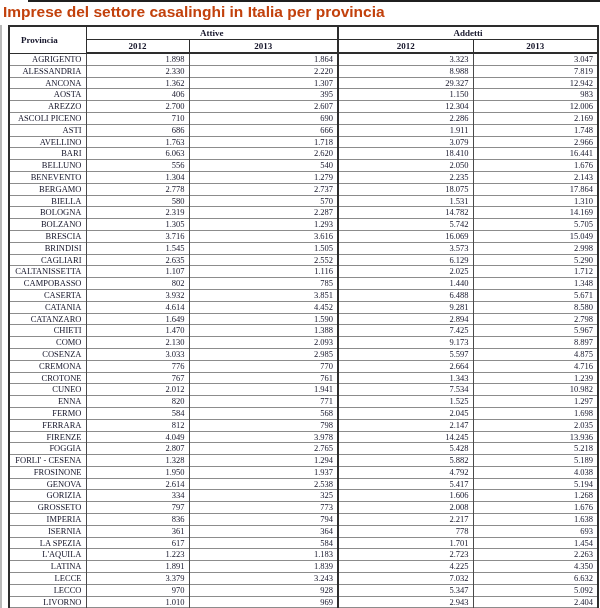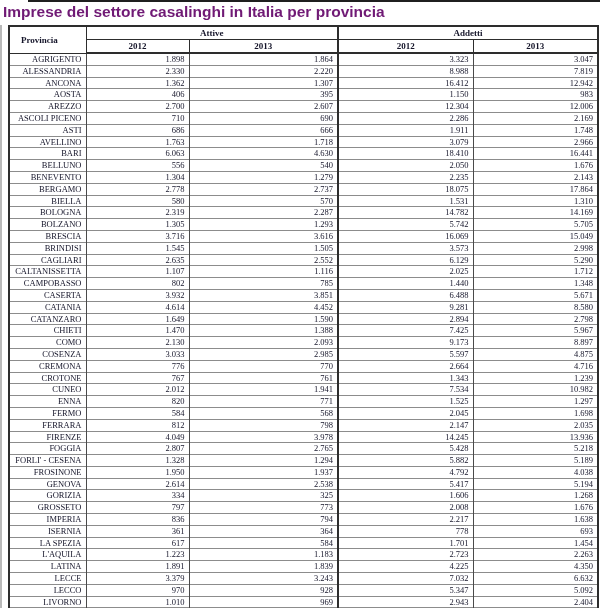--- a/index.html
+++ b/index.html
@@ -24,21 +24,21 @@
     top: 25px; left: 0;
     width: 2px; height: 583px;
     background: #b9b9b9;
   }
 
   .title {
     font-family: "Liberation Sans", sans-serif;
     font-weight: bold;
     font-size: 15.5px;
     line-height: 18px;
-    color: #701a75;
+    color: #c2410c;
     margin: 0;
     padding: 3px 0 4px 3px;
     white-space: nowrap;
   }
 
   table.data-table {
     border-collapse: collapse;
     table-layout: fixed;
     margin-left: 8px;
     width: 589px;
@@ -117,21 +117,21 @@
           <td class="prov">ALESSANDRIA</td>
           <td class="num">2.330</td>
           <td class="num">2.220</td>
           <td class="num group-start">8.988</td>
           <td class="num">7.819</td>
         </tr>
         <tr>
           <td class="prov">ANCONA</td>
           <td class="num">1.362</td>
           <td class="num">1.307</td>
-          <td class="num group-start">16.412</td>
+          <td class="num group-start">29.327</td>
           <td class="num">12.942</td>
         </tr>
         <tr>
           <td class="prov">AOSTA</td>
           <td class="num">406</td>
           <td class="num">395</td>
           <td class="num group-start">1.150</td>
           <td class="num">983</td>
         </tr>
         <tr>
@@ -158,21 +158,21 @@
         <tr>
           <td class="prov">AVELLINO</td>
           <td class="num">1.763</td>
           <td class="num">1.718</td>
           <td class="num group-start">3.079</td>
           <td class="num">2.966</td>
         </tr>
         <tr>
           <td class="prov">BARI</td>
           <td class="num">6.063</td>
-          <td class="num">4.630</td>
+          <td class="num">2.620</td>
           <td class="num group-start">18.410</td>
           <td class="num">16.441</td>
         </tr>
         <tr>
           <td class="prov">BELLUNO</td>
           <td class="num">556</td>
           <td class="num">540</td>
           <td class="num group-start">2.050</td>
           <td class="num">1.676</td>
         </tr>

